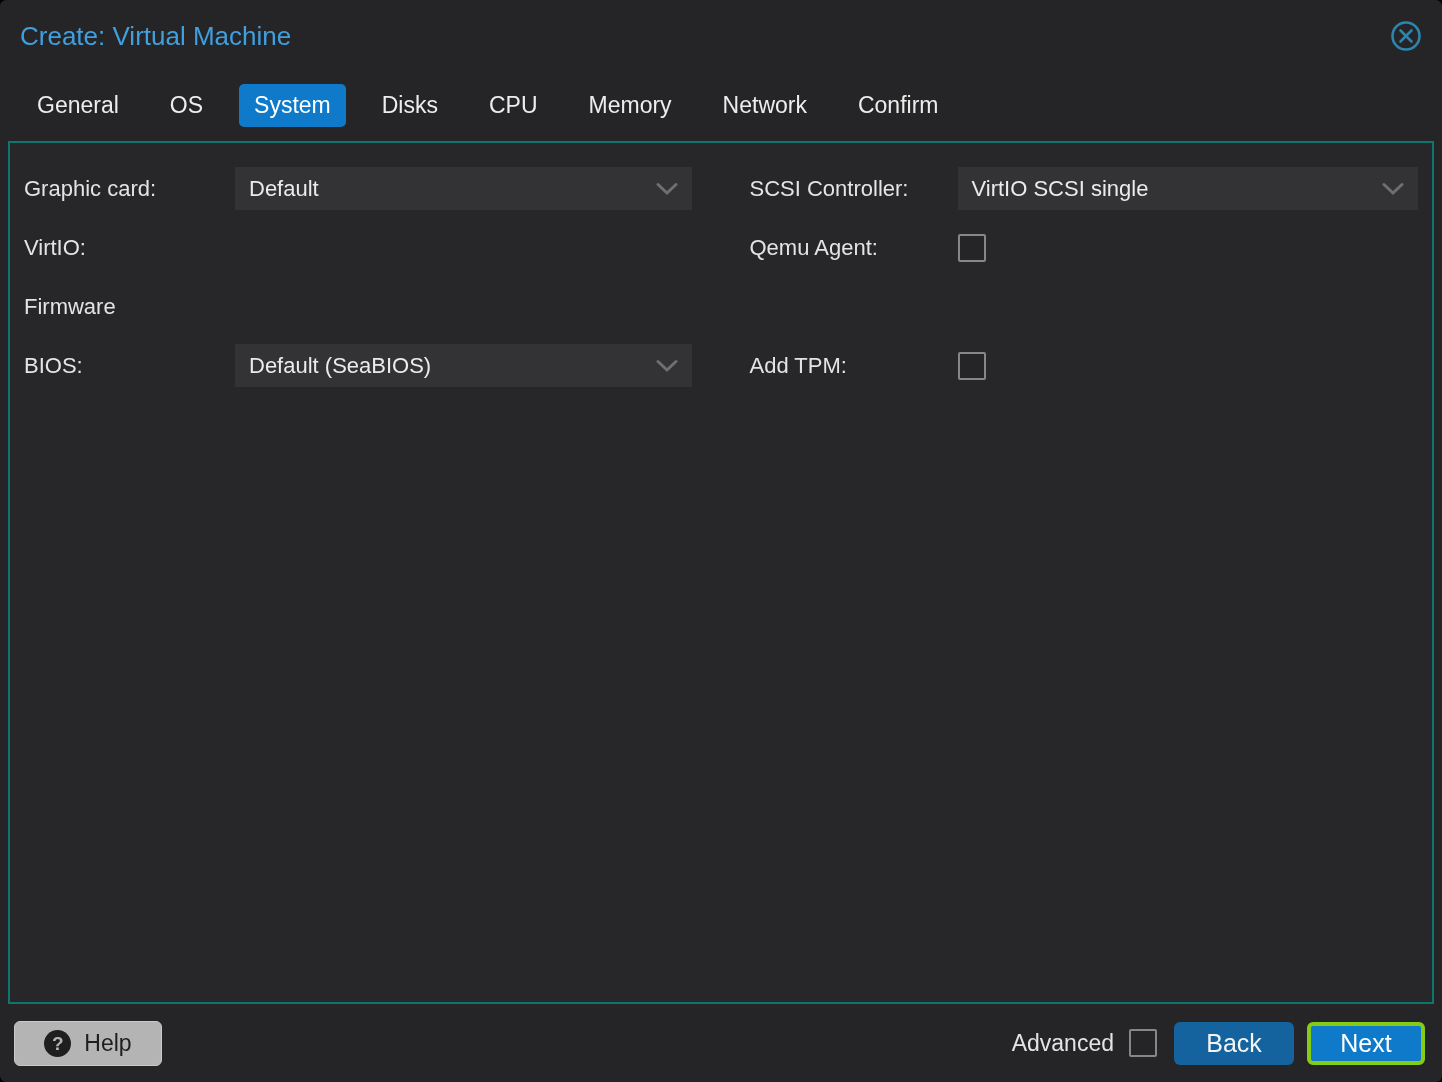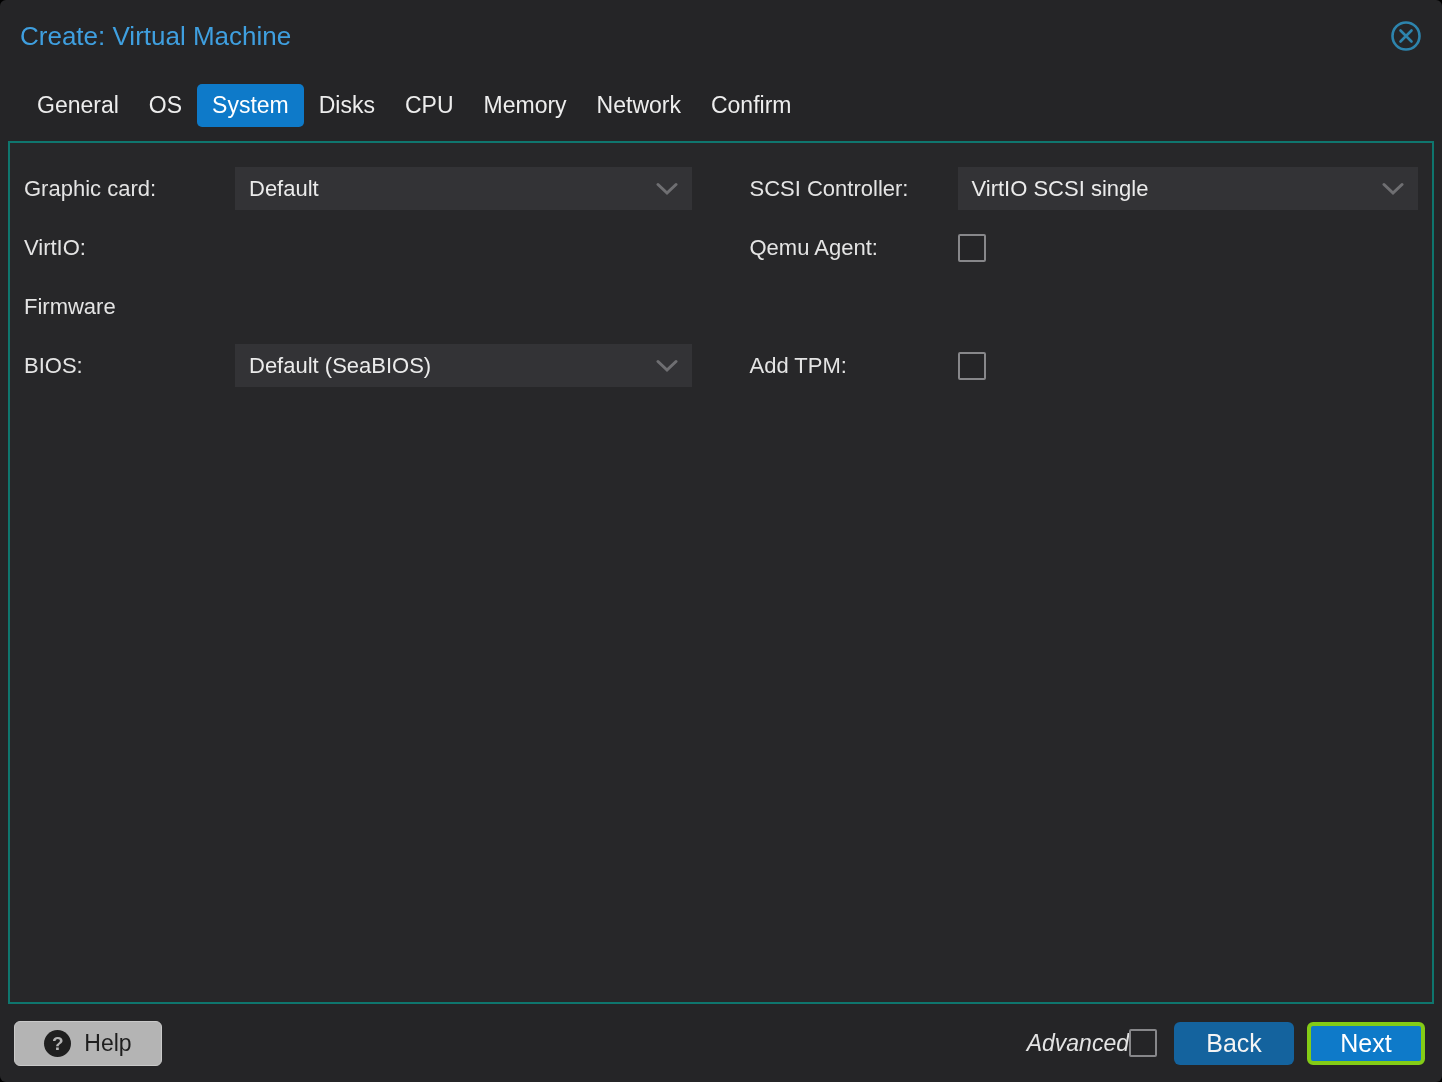--- a/index.html
+++ b/index.html
@@ -39,20 +39,21 @@
     height: 36px;
     margin-top: 2px;
     cursor: pointer;
     display: flex;
     align-items: center;
     justify-content: center;
   }
   
   .tabs {
     display: flex;
+    gap: 21px;
     margin-top: 28px;
     padding: 0 0 14px 22px;
     align-items: flex-end;
   }
   .tab {
     color: #ededed;
     font-size: 23px;
     padding: 9px 15px;
     border-radius: 5px;
     cursor: pointer;
@@ -153,21 +154,21 @@
     text-align: center;
   }
   .help-label {
     color: #1e1e1e;
     font-size: 23px;
   }
   .footer-spacer { flex: 1; }
   .advanced-label {
     color: #e4e4e4;
     font-size: 23px;
-    font-style: italic;
+    margin-right: 15px;
   }
   .advanced-cb { margin-right: 17px; }
   .btn {
     height: 43px;
     border: none;
     border-radius: 6px;
     font-size: 25px;
     font-family: "Liberation Sans", sans-serif;
     color: #f4f4f4;
     cursor: pointer;

